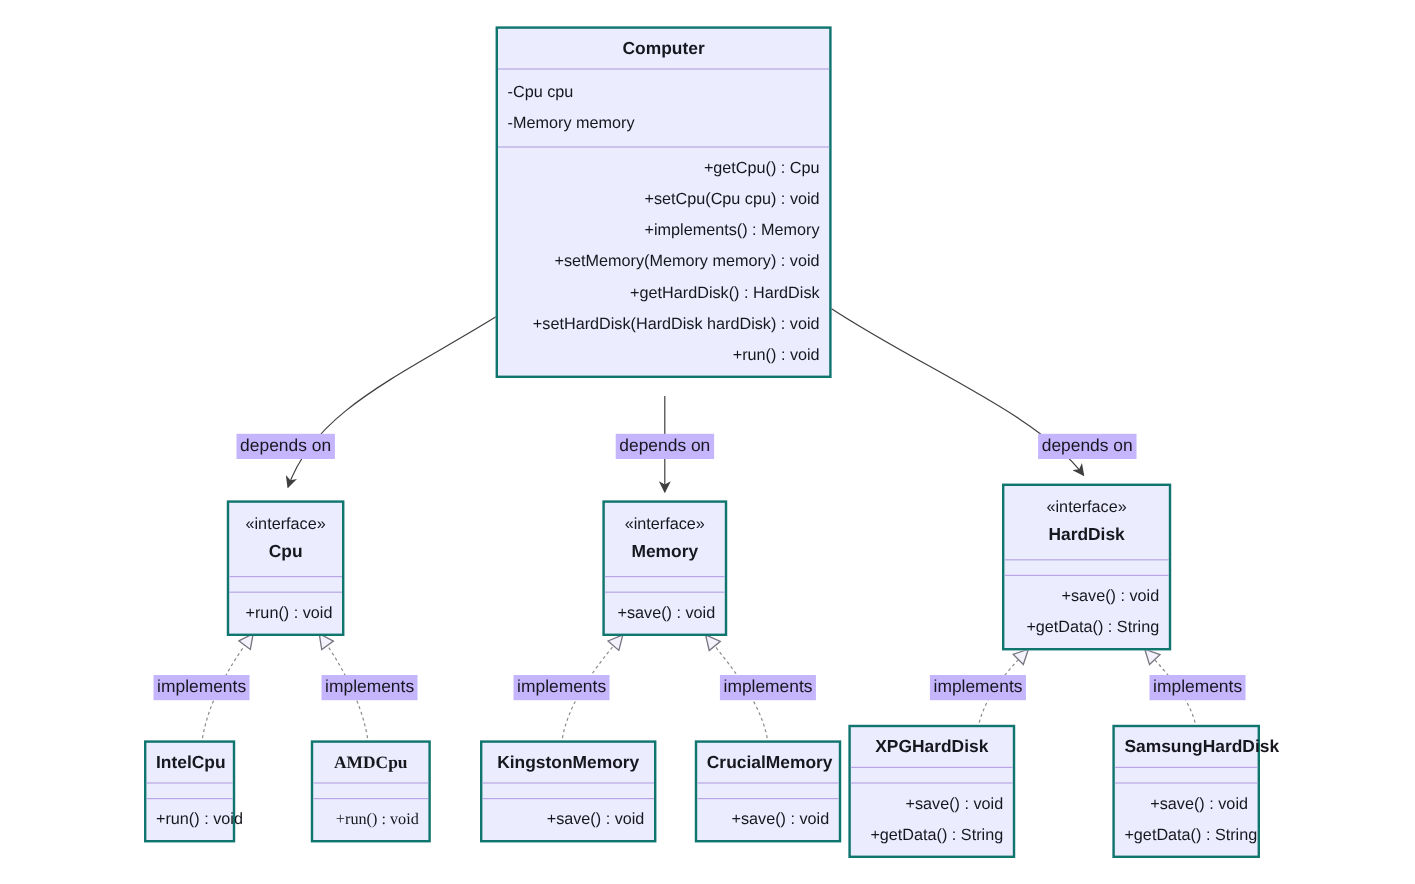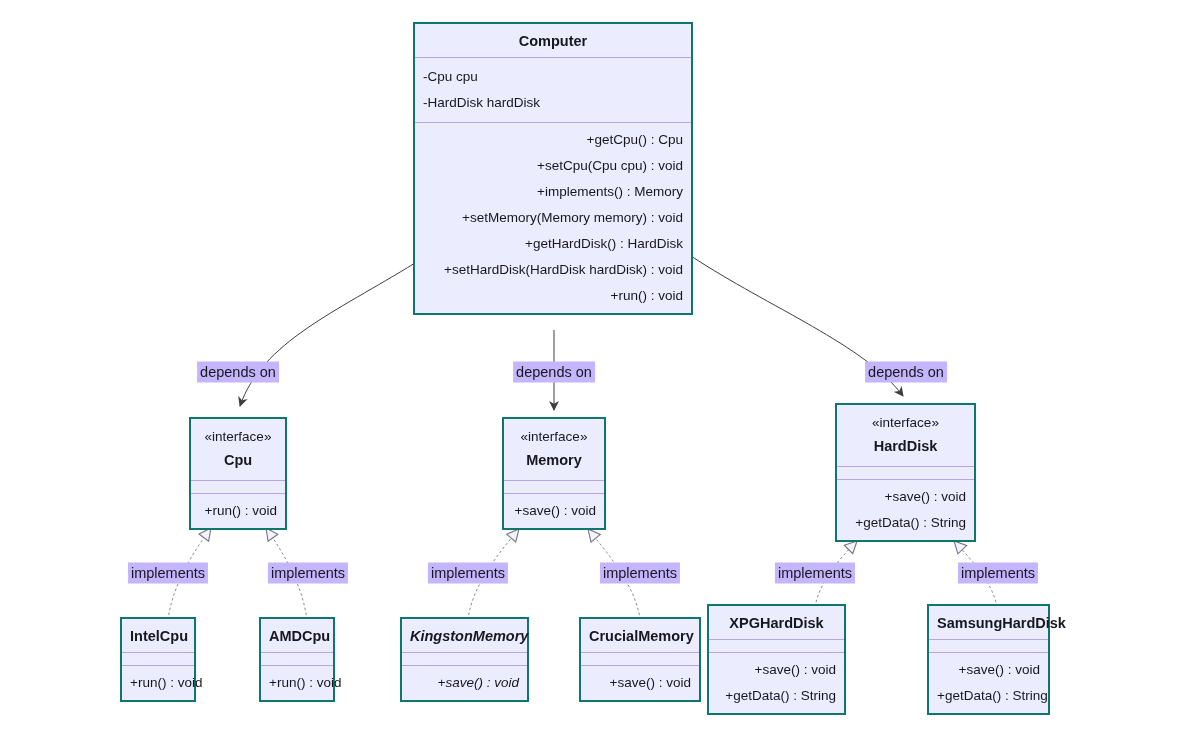--- a/index.html
+++ b/index.html
@@ -50,21 +50,21 @@
     <path d="M 815 607 C 819 584, 836 562, 857 541" fill="none" stroke="#8a8a8a" stroke-width="1" stroke-dasharray="2.5 2.5" marker-end="url(#impl)"></path>
     <path d="M 997 607 C 993 584, 974 562, 954 541" fill="none" stroke="#8a8a8a" stroke-width="1" stroke-dasharray="2.5 2.5" marker-end="url(#impl)"></path>
   </svg>
 
   <div class="uml-box" style="left:413px;top:22px;width:280px;">
     <div class="sec title">
       <div class="name">Computer</div>
     </div>
     <div class="sec attrs">
       <div class="line">-Cpu cpu</div>
-      <div class="line">-HardDisk hardDisk</div>
+      <div class="line">-Memory memory</div>
     </div>
     <div class="sec methods">
       <div class="line">+getCpu() : Cpu</div>
       <div class="line">+setCpu(Cpu cpu) : void</div>
       <div class="line">+implements() : Memory</div>
       <div class="line">+setMemory(Memory memory) : void</div>
       <div class="line">+getHardDisk() : HardDisk</div>
       <div class="line">+setHardDisk(HardDisk hardDisk) : void</div>
       <div class="line">+run() : void</div>
     </div>
@@ -107,31 +107,31 @@
   <div class="uml-box" style="left:120px;top:617px;width:76px;">
     <div class="sec title">
       <div class="name">IntelCpu</div>
     </div>
     <div class="sec attrs empty"></div>
     <div class="sec methods">
       <div class="line">+run() : void</div>
     </div>
   </div>
 
-  <div class="uml-box" style="left:259px;top:617px;width:76px;">
+  <div class="uml-box" style="left:259px;top:617px;width:100px;font-family:Liberation Serif, serif;">
     <div class="sec title">
       <div class="name">AMDCpu</div>
     </div>
     <div class="sec attrs empty"></div>
     <div class="sec methods">
       <div class="line">+run() : void</div>
     </div>
   </div>
 
-  <div class="uml-box" style="left:400px;top:617px;width:129px;font-style:italic;">
+  <div class="uml-box" style="left:400px;top:617px;width:147px;">
     <div class="sec title">
       <div class="name">KingstonMemory</div>
     </div>
     <div class="sec attrs empty"></div>
     <div class="sec methods">
       <div class="line">+save() : void</div>
     </div>
   </div>
 
   <div class="uml-box" style="left:579px;top:617px;width:122px;">

